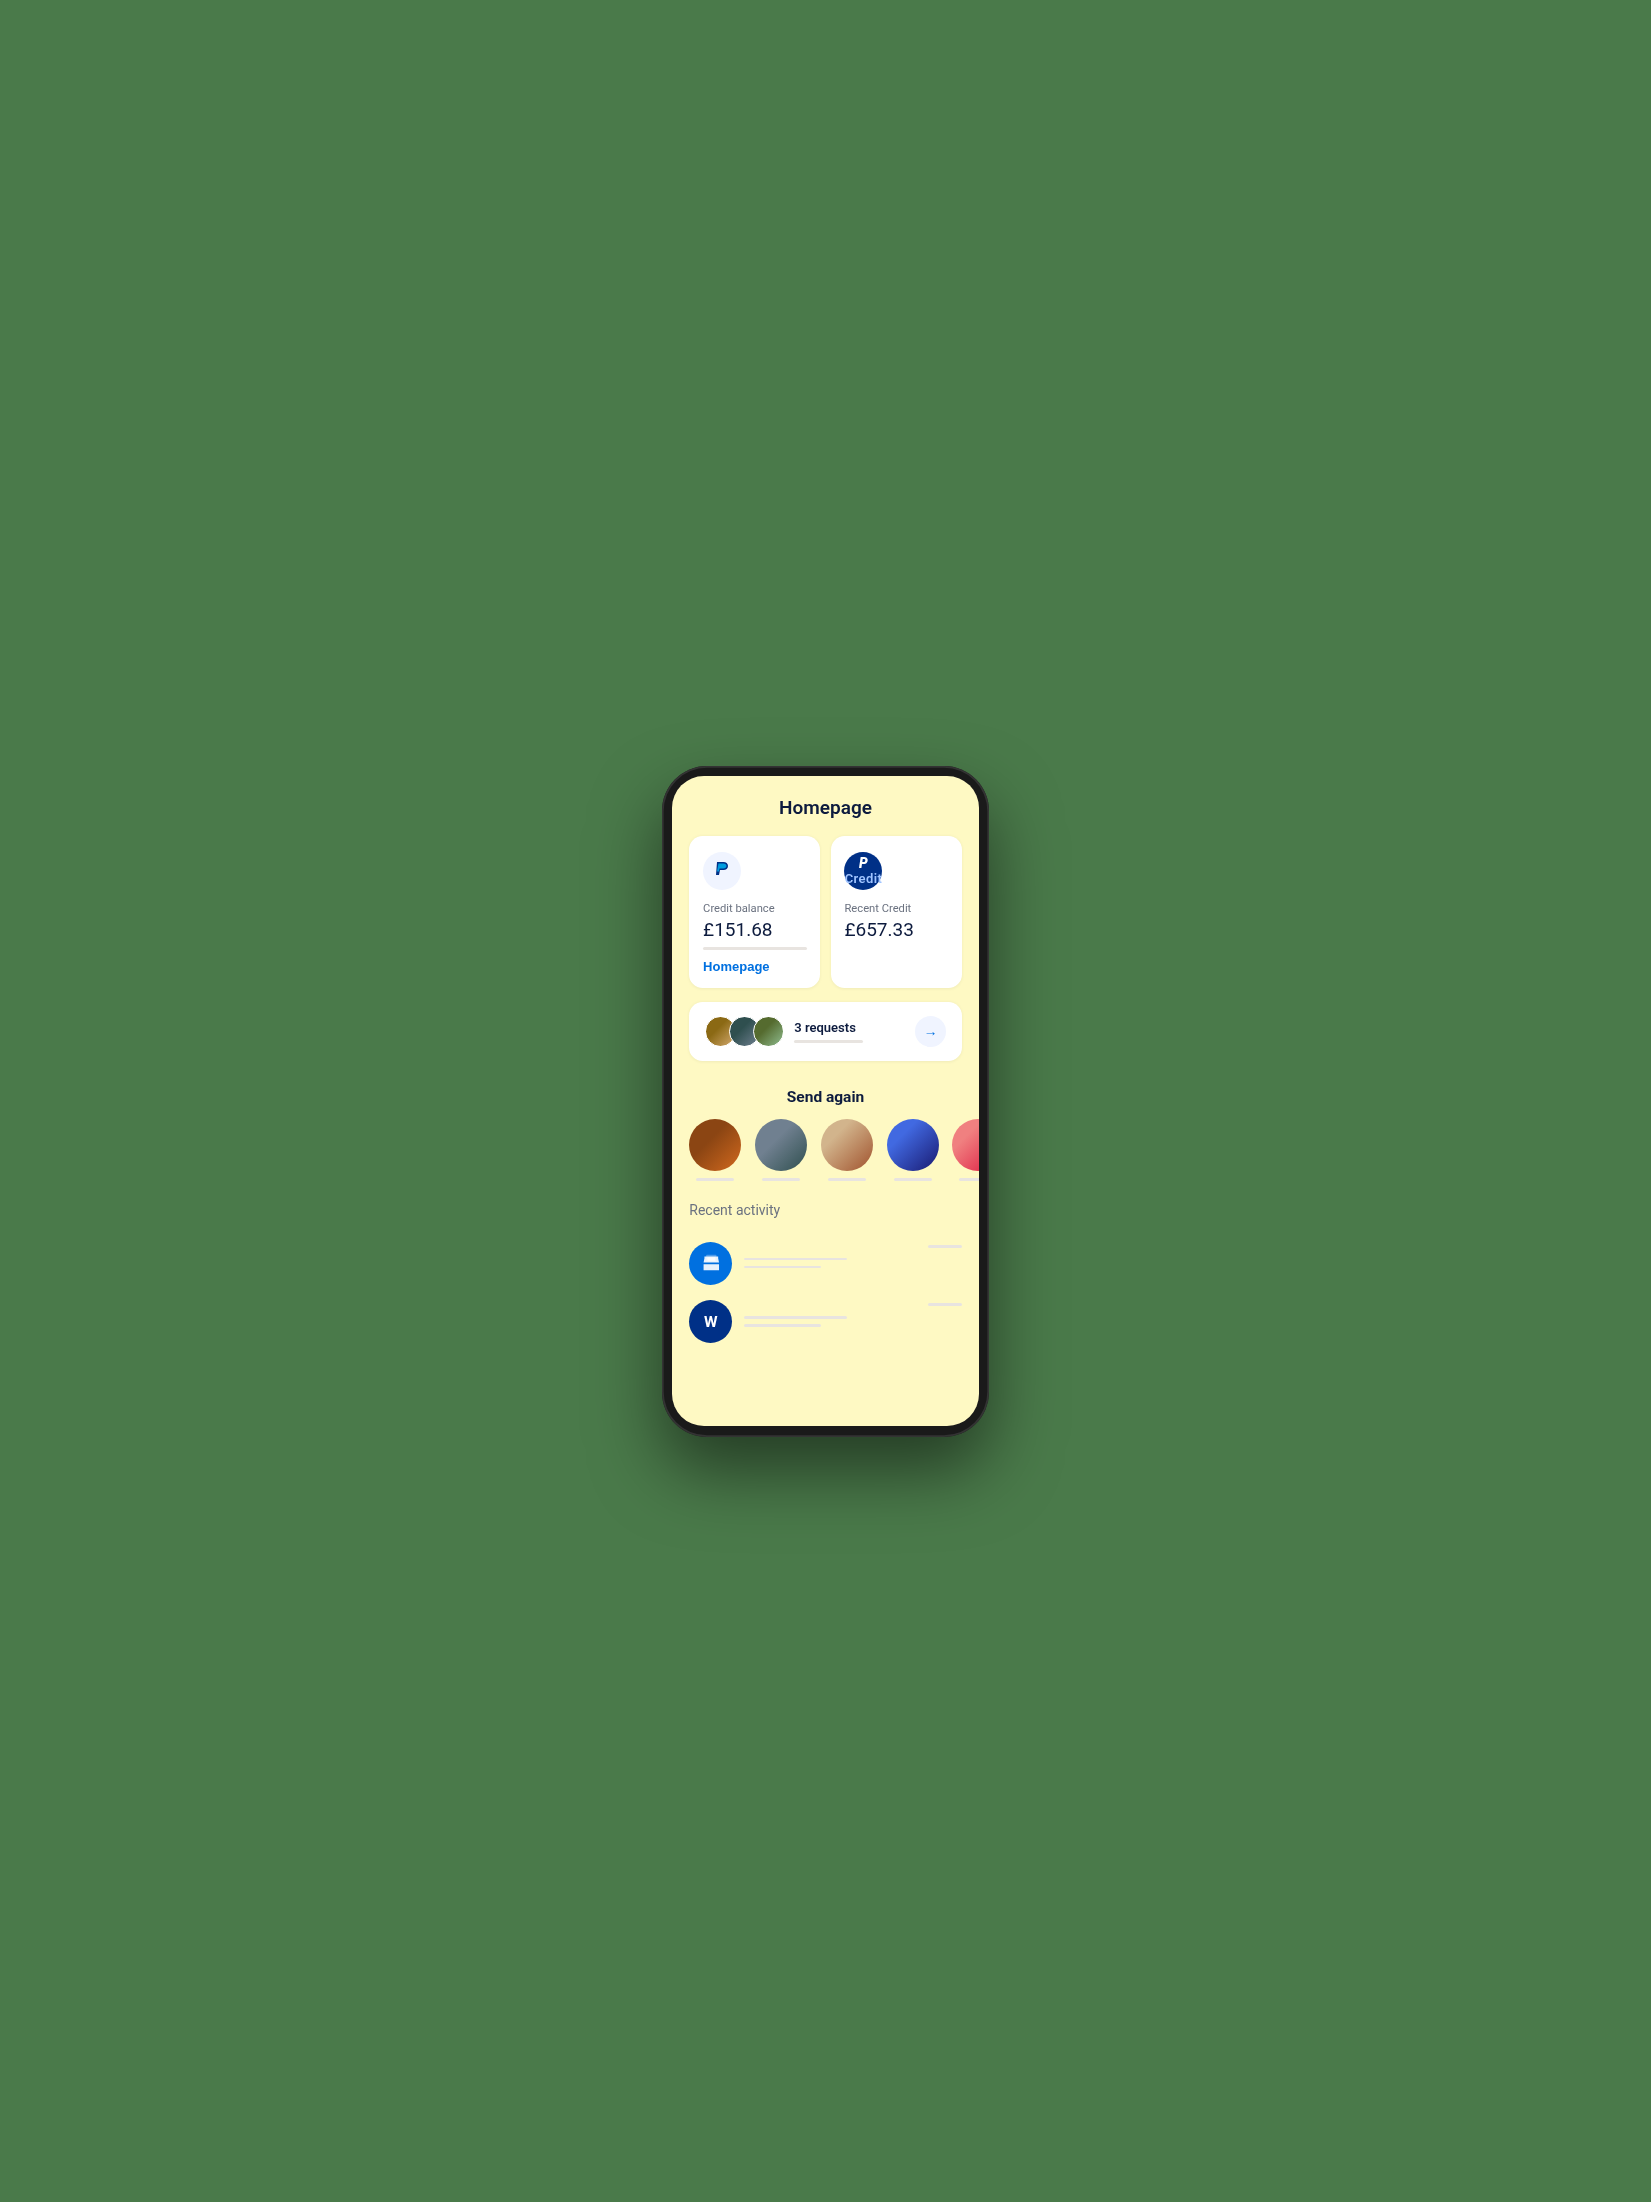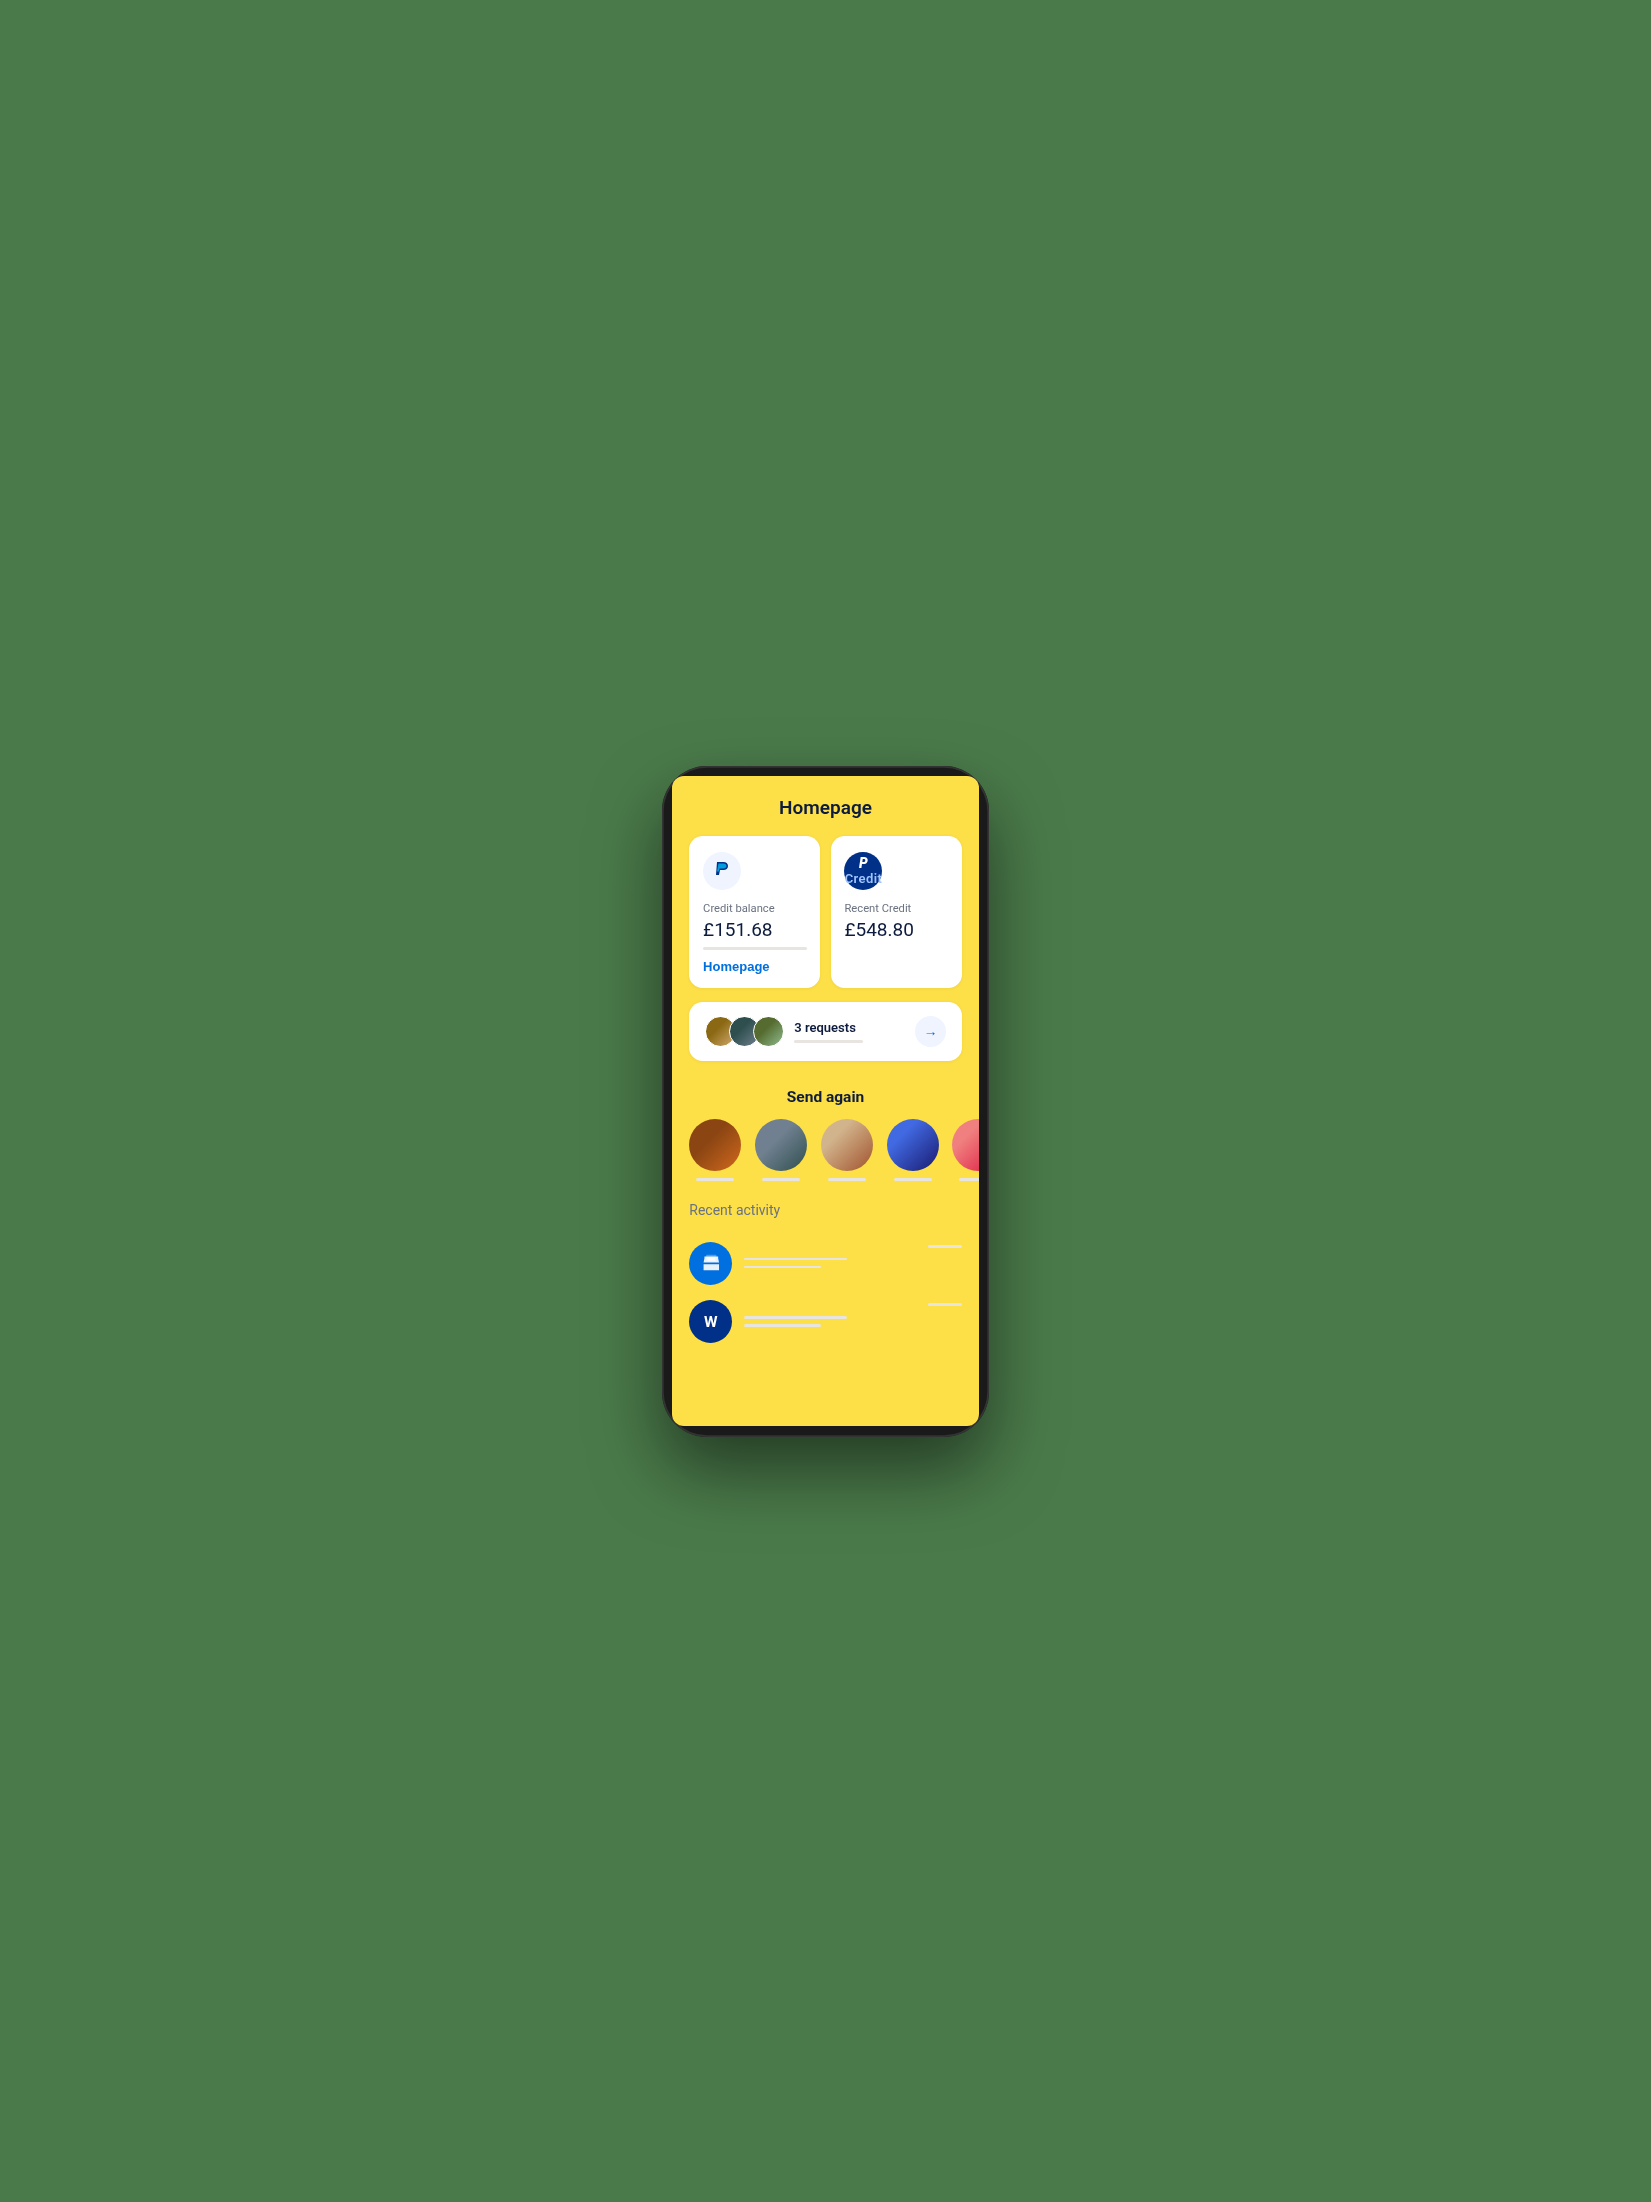--- a/index.html
+++ b/index.html
@@ -19,22 +19,22 @@
       background: #1a1a1a;
       border-radius: 45px;
       padding: 10.3px;
       box-shadow: 0 34px 69px rgba(0,0,0,0.5), inset 0 0 0 1.7px #333;
       position: relative;
     }
 
     .phone-inner {
       width: 100%;
       height: 100%;
-      background: #fde047;
-      border-radius: 12px;
+      background: #fef9c3;
+      border-radius: 32px;
       overflow: hidden;
       display: flex;
       flex-direction: column;
     }
 
     .screen-content {
       flex: 1;
       overflow-y: auto;
       padding: 20.6px 17px 17px;
       scrollbar-width: none;
@@ -345,21 +345,21 @@
         </div>
 
         <div class="balance-card">
           <div class="card-logo paypal-credit">
             <div class="credit-badge">
               <span class="credit-p">P</span>
               <span class="credit-text">Credit</span>
             </div>
           </div>
           <div class="card-label">Recent Credit</div>
-          <div class="card-amount">£548.80</div>
+          <div class="card-amount">£657.33</div>
         </div>
       </div>
 
       <div class="requests-card">
         <div class="avatar-stack">
           <div class="avatar-img req-avatar-1"></div>
           <div class="avatar-img req-avatar-2"></div>
           <div class="avatar-img req-avatar-3"></div>
         </div>
         <div class="requests-text">

